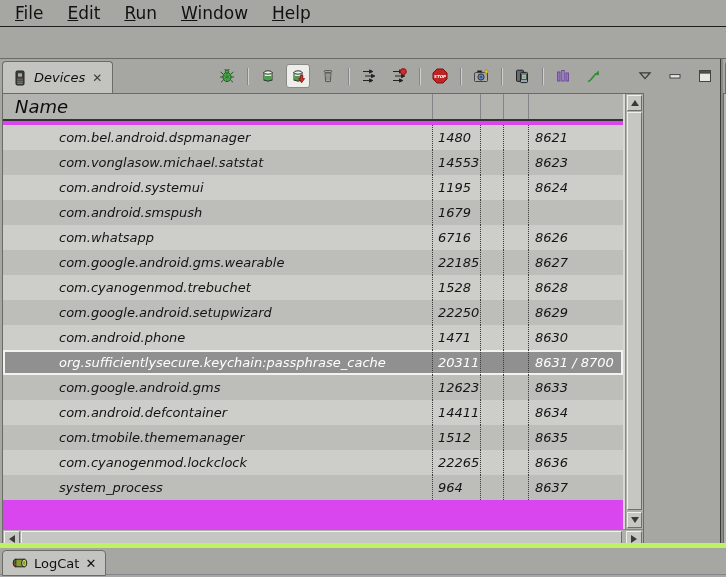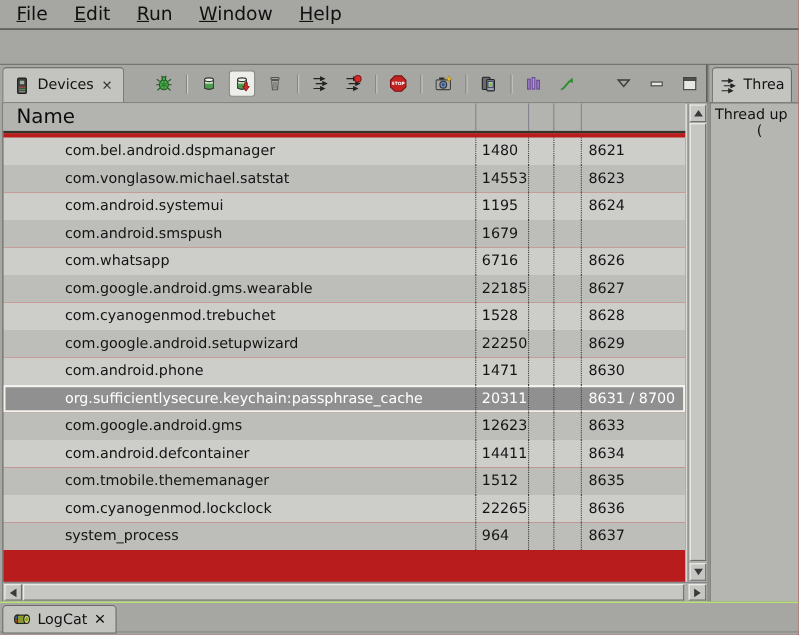--- a/index.html
+++ b/index.html
@@ -11,21 +11,21 @@
     -webkit-font-smoothing:antialiased;
   }
   
   .menubar{height:26px;border-bottom:1px solid #1c1c1a;display:flex;align-items:center;padding-left:4px;background:#a6a6a2;}
   .menu-item{padding:3px 11px;margin-right:2px;font-size:17px;cursor:default;}
   .menu-item u{text-decoration:underline;}
   
   .main-toolbar{height:31px;background:#a6a6a2;}
   
   .views{position:absolute;top:58px;left:0;right:0;height:490px;display:flex;border-top:1px solid #6a6a66;}
-  .left-view{width:642px;position:relative;}
+  .left-view{width:720px;position:relative;font-style:italic;}
   .sash{width:2px;background:#8a8a86;border-left:1px solid #3c3c3a;}
   .right-view{flex:1;position:relative;overflow:hidden;}
   
   .tabstrip{height:34px;position:relative;background:#a6a6a2;}
   .tab{
     position:absolute;left:2px;top:2px;bottom:0;
     background:#c3c3bf;border:1px solid #6b6b67;border-bottom:none;
     border-radius:4px 4px 0 0;display:flex;align-items:center;gap:6px;
     padding:0 9px;font-size:13px;color:#111;
   }
@@ -37,21 +37,21 @@
   .tb-sep{width:1px;height:17px;background:#85858a;box-shadow:1px 0 0 #cfcfcb;margin:0 2px;}
   .tb-gap{width:16px;}
   .tbicon{width:16px;height:16px;display:block;}
   
   .table-region{position:absolute;left:2px;top:34px;width:640px;bottom:1px;border:1px solid #6a6a66;background:#d8d8d4;}
   .thead{position:absolute;top:0;left:0;width:620px;height:25px;background:#b3b3af;border-bottom:2px solid #34342f;display:flex;}
   .th{height:100%;box-sizing:border-box;border-right:1px solid #84848a;display:flex;align-items:center;font-size:18px;color:#0c0c0c;}
   .th:last-child{border-right:none;}
   .th-name{width:430px;padding-left:12px;}
   .th-c2{width:48px;} .th-c3{width:23px;} .th-c4{width:25px;} .th-c5{width:94px;border-right:none;}
-  .rows-viewport{position:absolute;top:27px;left:0;width:620px;bottom:18px;background:#b91c1c;overflow:hidden;}
+  .rows-viewport{position:absolute;top:27px;left:0;width:620px;bottom:18px;background:#d946ef;overflow:hidden;}
   .rows{position:absolute;top:4px;left:0;width:620px;}
   .trow{height:25px;display:flex;align-items:stretch;font-size:13px;color:#141414;}
   .trow.light{background:#cdcdca;}
   .trow.dark{background:#bdbdba;}
   .trow.sel{background:#909090;color:#ffffff;box-shadow:inset 0 0 0 2px #f2f2ee;}
   .td{box-sizing:border-box;display:flex;align-items:center;border-right:1px dotted #3c3c3a;overflow:hidden;white-space:nowrap;}
   .td-name{width:430px;padding-left:56px;}
   .td-pid{width:48px;padding-left:5px;}
   .td-e1{width:23px;} .td-e2{width:25px;}
   .td-port{width:94px;padding-left:6px;border-right:none;}
@@ -68,21 +68,21 @@
   .arr-up{border-bottom:6px solid #3a3a38;border-top:none;}
   .arr-down{border-top:6px solid #3a3a38;border-bottom:none;}
   .arr-left{border-right:6px solid #3a3a38;border-left:none;}
   .arr-right{border-left:6px solid #3a3a38;border-right:none;}
   
   .threads-content{position:absolute;left:0;right:0;top:34px;bottom:1px;background:#b5b5b1;border:1px solid #6a6a66;border-right:none;box-sizing:border-box;font-size:13px;color:#111;}
   .threads-line1{padding:3px 0 0 4px;white-space:nowrap;}
   .threads-line2{padding-left:42px;white-space:nowrap;}
   .threads-tab{padding:0 6px;}
   
-  .bottom-bar{position:absolute;left:0;right:0;bottom:0;height:29px;background:#a6a6a2;border-top:1px solid #bef264;}
+  .bottom-bar{position:absolute;left:0;right:0;bottom:0;height:29px;background:#a6a6a2;border-top:5px solid #bef264;}
   .bottom-bar::after{content:"";position:absolute;left:0;right:0;bottom:2px;height:1px;background:#85858a;}
   .logcat-tab{
     position:absolute;left:2px;top:2px;height:24px;background:#c3c3bf;
     border:1px solid #6b6b67;border-radius:4px 4px 0 0;
     display:flex;align-items:center;gap:6px;padding:0 9px;font-size:13px;z-index:2;
   }
 </style>
 </head>
 <body>
 

